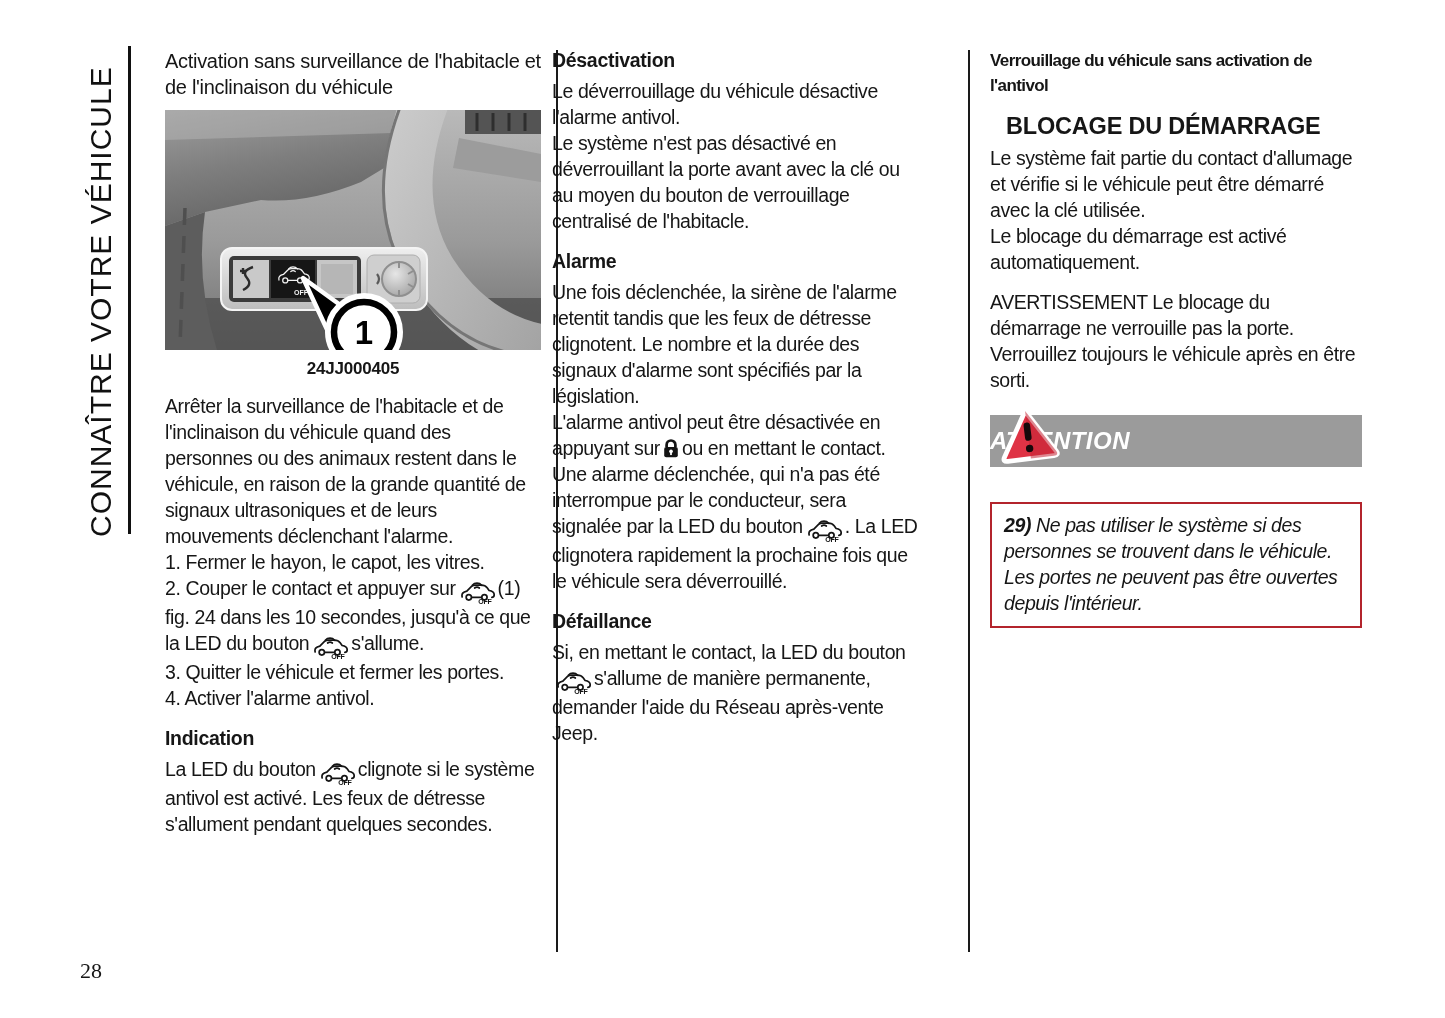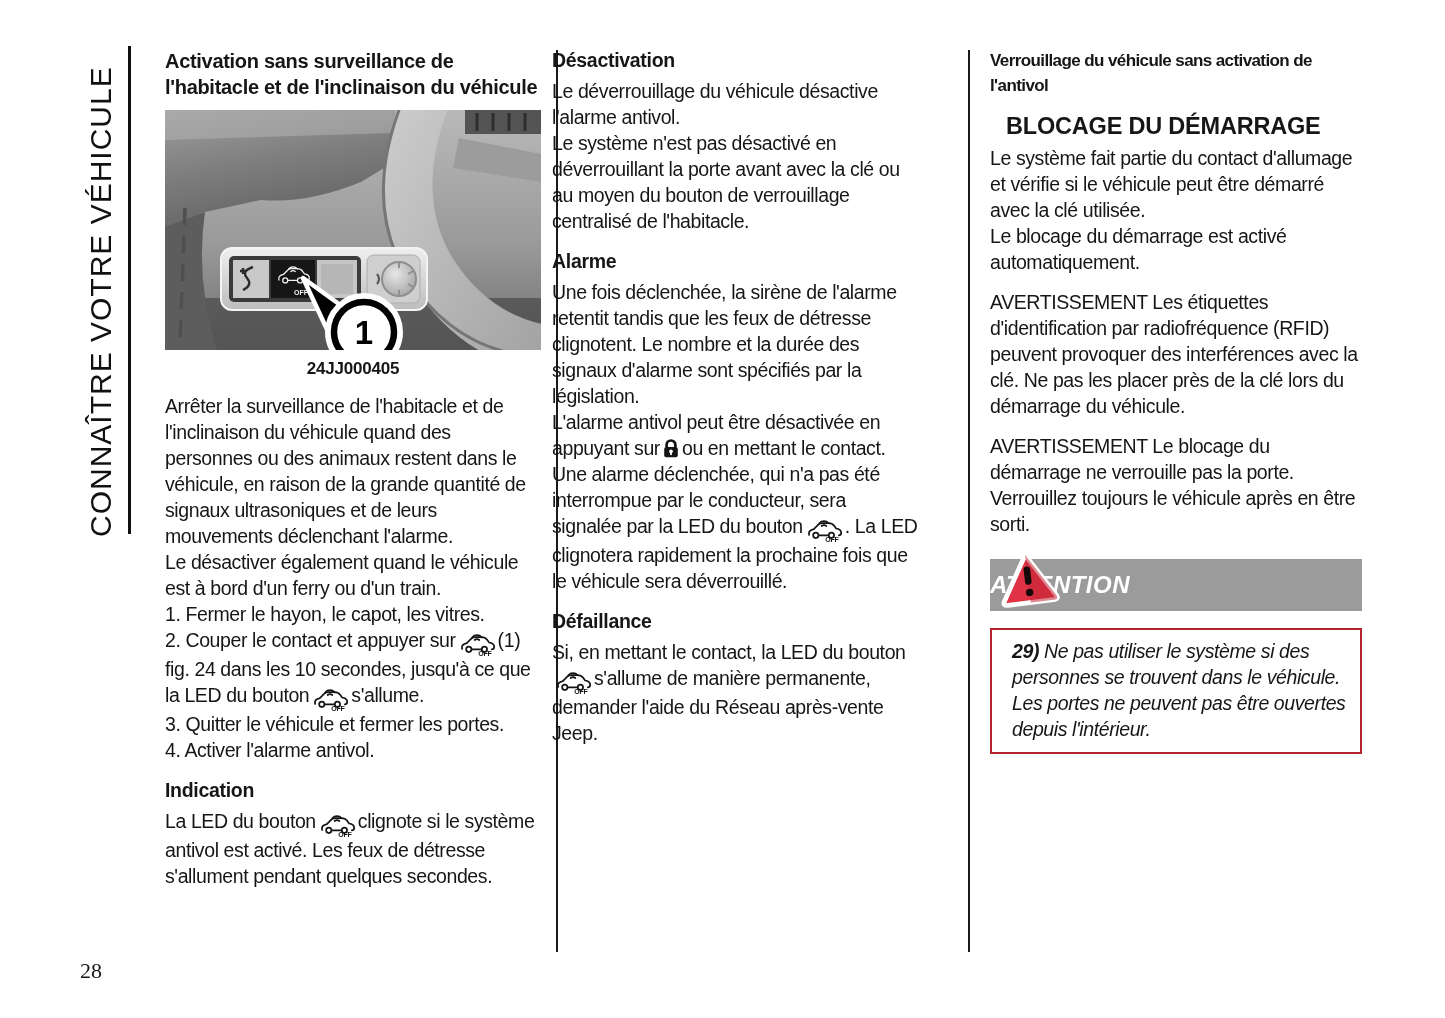--- a/index.html
+++ b/index.html
@@ -14,38 +14,38 @@
     white-space:nowrap;font-size:30px;letter-spacing:1px;color:#111;
   }
   .sidebar-rule{position:absolute;left:128px;top:46px;width:3px;height:488px;background:#111;}
   .col{position:absolute;top:48px;}
   .col1{left:165px;width:376px;}
   .col2{left:552px;width:368px;}
   .col3{left:990px;width:372px;}
   .colrule{position:absolute;width:2px;background:#1a1a1a;top:50px;height:902px;}
   .rule1{left:556px;}
   .rule2{left:968px;}
-  h2.sec{font-size:20px;line-height:26px;font-weight:bold;margin:0 0 10px 0;letter-spacing:-0.3px;}
+  h2.sec{font-size:20px;line-height:26px;font-weight:normal;margin:0 0 10px 0;letter-spacing:-0.3px;}
   h3.sub{font-size:19.5px;line-height:25px;font-weight:bold;margin:15px 0 5px 0;letter-spacing:-0.3px;}
   h3.first{margin-top:0;}
   h2.big{font-size:23.5px;line-height:28px;font-weight:bold;margin:14px 0 5px 16px;letter-spacing:-0.2px;}
   p.body{font-size:19.5px;line-height:26px;margin:0;letter-spacing:-0.4px;}
   p.gap{margin-top:14px;}
   figure{margin:0;padding:0;}
   figcaption{display:flex;justify-content:center;font-size:17px;font-weight:bold;margin-top:5px;letter-spacing:-0.2px;}
   .icon-caroff{display:inline-block;vertical-align:-9px;margin:0 3px;line-height:0;}
   .icon-lock{display:inline-block;vertical-align:-4px;margin:0 3px;line-height:0;}
   .attn-bar{
     position:relative;margin-top:22px;height:52px;background:#9b9b9b;
     display:flex;align-items:center;justify-content:flex-start;
   }
   .attn-label{color:#fff;font-size:24px;font-weight:bold;font-style:italic;letter-spacing:0.5px;}
   .attn-tri{position:absolute;left:6px;top:-9px;line-height:0;}
   .note-box{
-    margin-top:17px;border:2px solid #b3242c;padding:8px 12px 10px 20px;
+    margin-top:35px;border:2px solid #b3242c;padding:8px 12px 10px 12px;
     font-size:19.5px;line-height:26px;font-style:italic;letter-spacing:-0.4px;
   }
   .note-num{font-weight:bold;}
   .pagenum{position:absolute;left:80px;top:958px;font-size:22px;letter-spacing:0;font-family:Liberation Serif, serif;}
 </style>
 </head>
 <body>
 
 <div class="sidebar-text">CONNAÎTRE VOTRE VÉHICULE</div>
 <div class="sidebar-rule"></div>
@@ -147,21 +147,20 @@
         <text x="199" y="234" text-anchor="middle" font-size="33" font-weight="bold" fill="#000">1</text>
       </g>
     </svg>
     <figcaption>
       <span>24</span>
       <span>JJ000405</span>
     </figcaption>
   </figure>
 
   <p class="body gap">Arrêter la surveillance de l'habitacle et de l'inclinaison du véhicule quand des personnes ou des animaux restent dans le véhicule, en raison de la grande quantité de signaux ultrasoniques et de leurs mouvements déclenchant l'alarme.</p>
-  <p class="body">Le désactiver également quand le véhicule est à bord d'un ferry ou d'un train.</p>
   <p class="body">1. Fermer le hayon, le capot, les vitres.</p>
   <p class="body"><span>2. Couper le contact et appuyer sur</span><span class="icon-caroff"><svg viewBox="0 0 46 32" width="36" height="25">
           <g fill="none" stroke="#141414" stroke-width="2.2" stroke-linecap="round" stroke-linejoin="round">
             <path d="M17 8 a8 8 0 0 1 12 0"></path>
             <path d="M20 11.5 a5 5 0 0 1 6 0"></path>
             <path d="M4 23 q-1.5 -6 6 -7.5 l6 -6 q2 -1.8 5.5 -1.8 h7 q5 0 7.5 3.5 l2.5 3.5 q6.5 1 6.5 5.5 q0 3.3 -3 3.3"></path>
             <circle cx="12.5" cy="23.5" r="3.4"></circle>
             <circle cx="32.5" cy="23.5" r="3.4"></circle>
             <path d="M16.5 23.5 h12"></path>
           </g>
@@ -233,21 +232,20 @@
         </svg></span><span>s'allume de manière permanente, demander l'aide du Réseau après-vente Jeep.</span></p>
 </div>
 
 <div class="col col3">
   <h3 class="sub first" style="font-size:17px;letter-spacing:-0.6px;">Verrouillage du véhicule sans activation de l'antivol</h3>
 
   <h2 class="big">BLOCAGE DU DÉMARRAGE</h2>
   <p class="body">Le système fait partie du contact d'allumage et vérifie si le véhicule peut être démarré avec la clé utilisée.</p>
   <p class="body">Le blocage du démarrage est activé automatiquement.</p>
 
-  <p class="body gap">AVERTISSEMENT Les étiquettes d'identification par radiofréquence (RFID) peuvent provoquer des interférences avec la clé. Ne pas les placer près de la clé lors du démarrage du véhicule.</p>
   <p class="body gap">AVERTISSEMENT Le blocage du démarrage ne verrouille pas la porte. Verrouillez toujours le véhicule après en être sorti.</p>
 
   <div class="attn-bar">
     <span class="attn-tri">
       <svg viewBox="0 0 66 60" width="64" height="58">
         <g transform="rotate(-7 33 30)">
           <path d="M33 5 L60 50 q2.5 4.5 -3 4.5 H9 q-5.5 0 -3 -4.5 Z" fill="#df3345" stroke="#fff" stroke-width="5" stroke-linejoin="round"></path>
           <path d="M33 5 L60 50 q2.5 4.5 -3 4.5 H33 Z" fill="#c32534" opacity="0.55"></path>
           <rect x="29.6" y="17" width="6.8" height="19" rx="3.4" fill="#16090b"></rect>
           <circle cx="33" cy="44" r="3.8" fill="#16090b"></circle>

